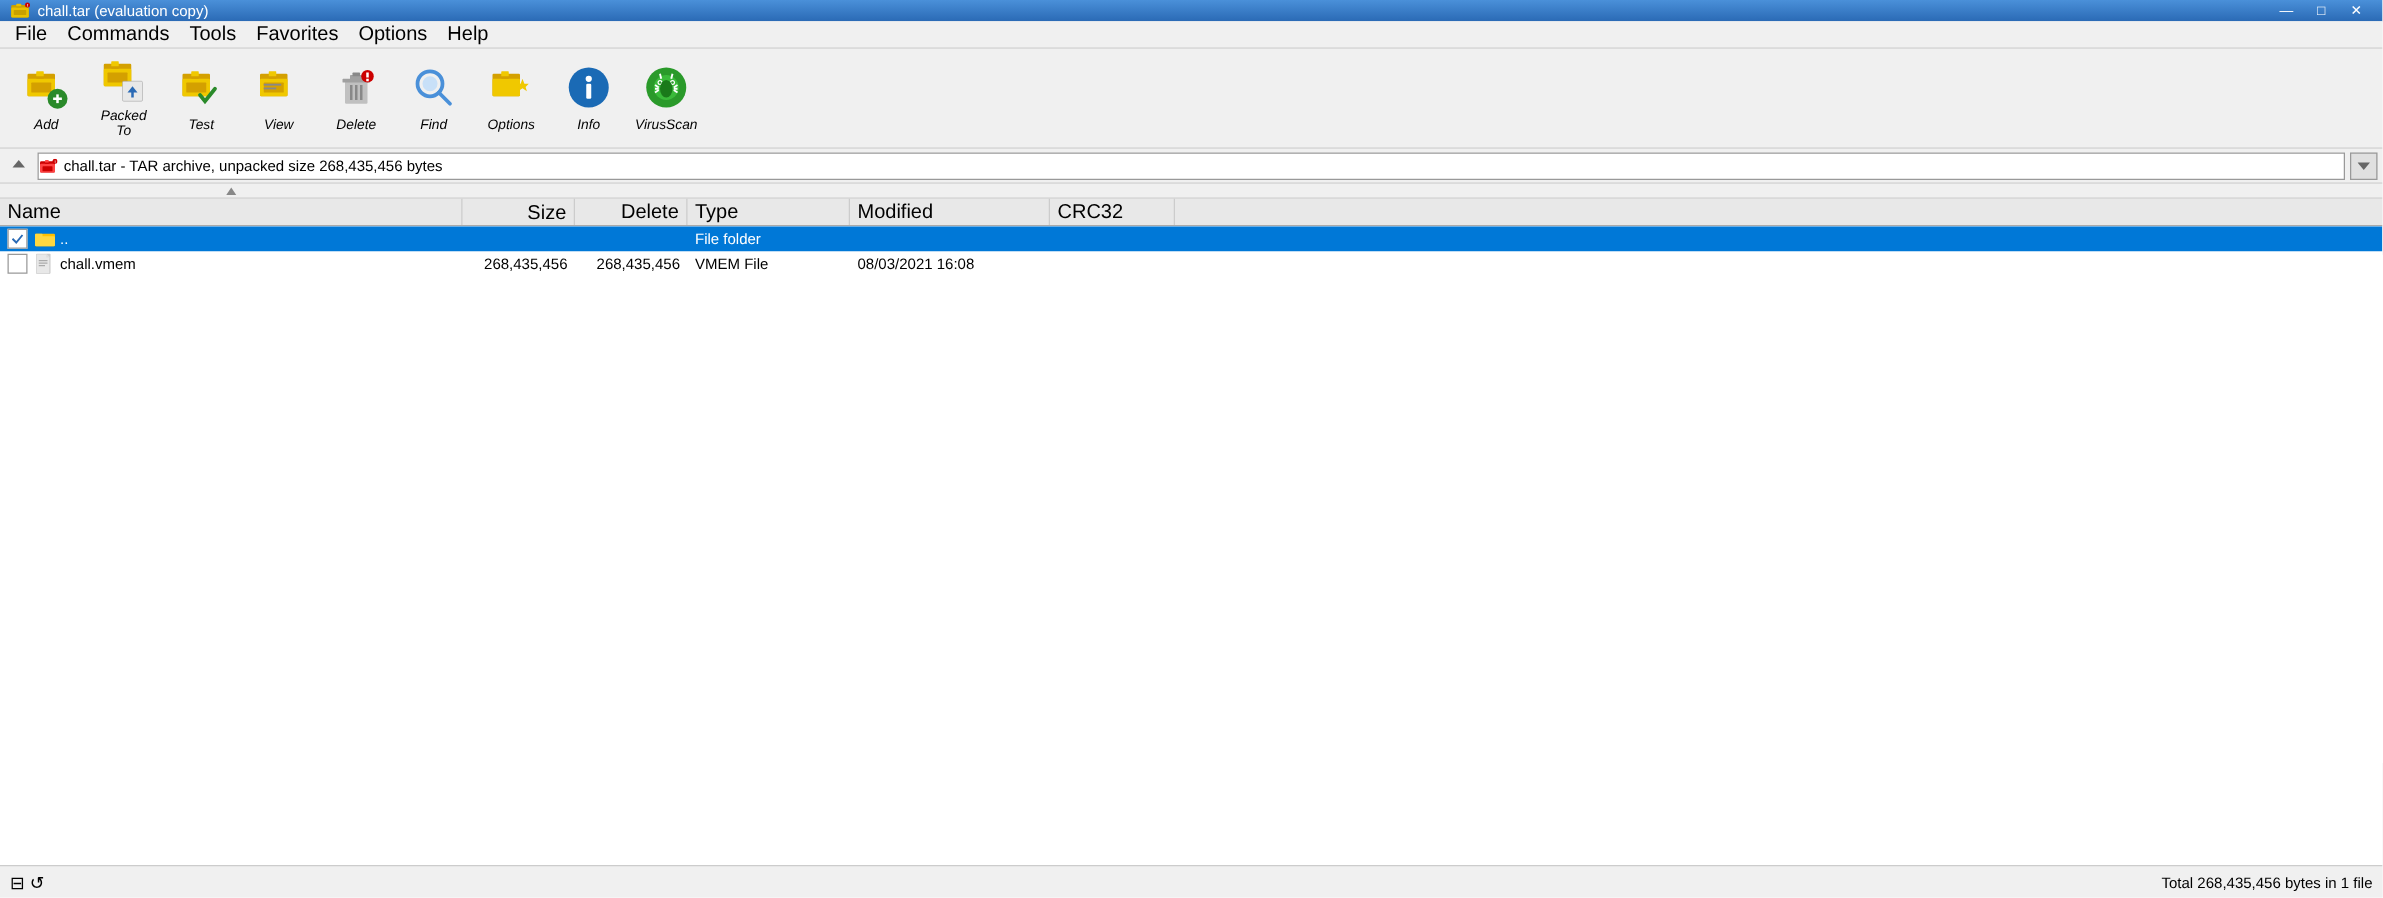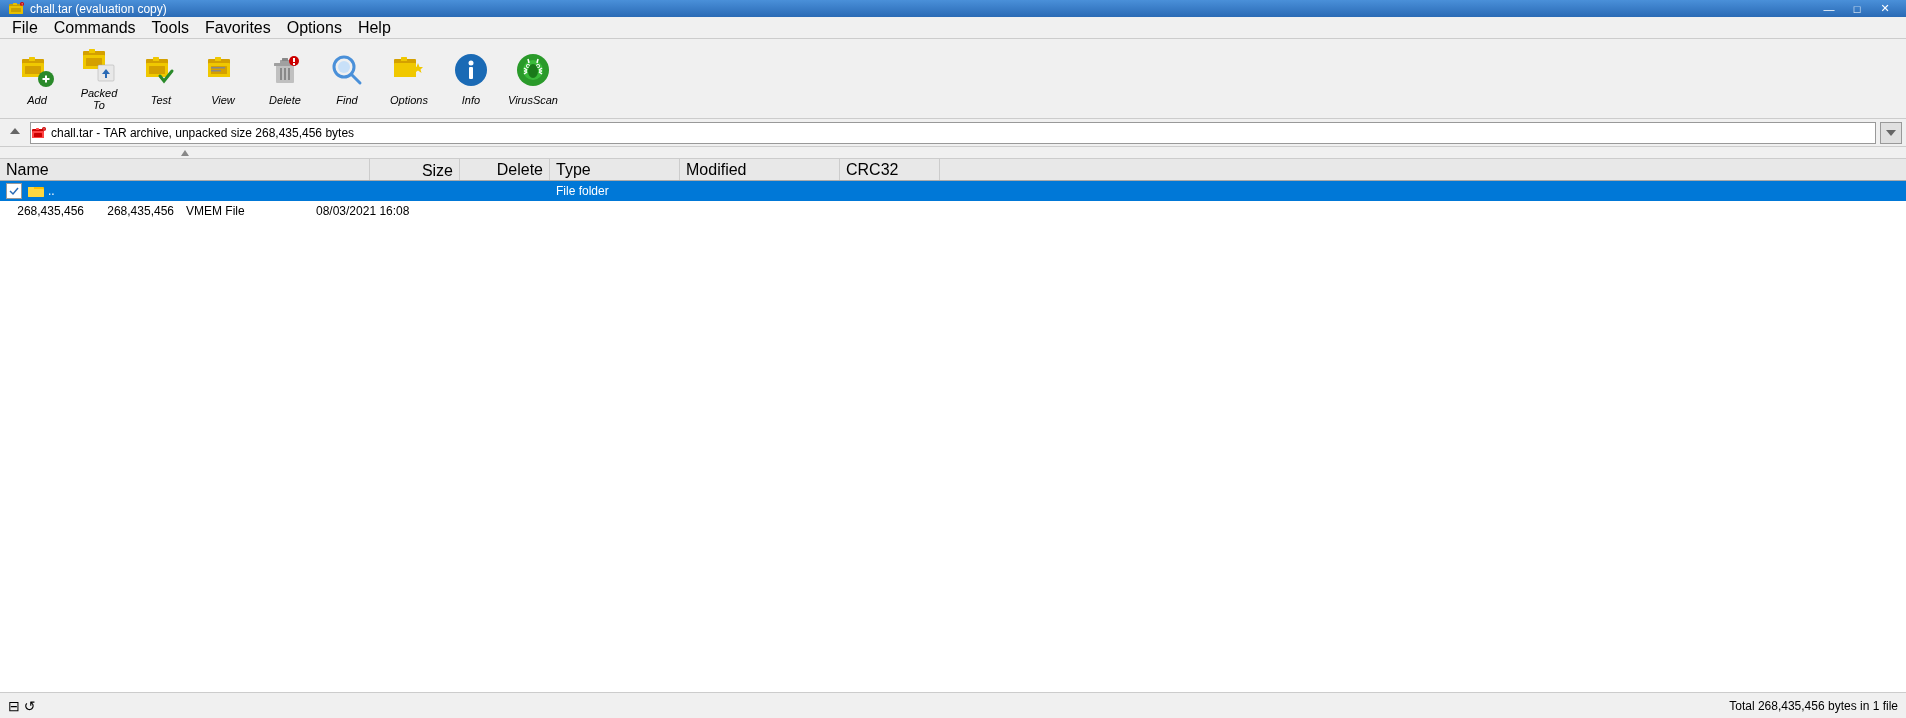--- a/index.html
+++ b/index.html
@@ -521,20 +521,34 @@
       <span>..</span>
     </div>
     <div class="file-cell cell-size"></div>
     <div class="file-cell cell-packed"></div>
     <div class="file-cell cell-type">File folder</div>
     <div class="file-cell cell-modified"></div>
     <div class="file-cell cell-crc32"></div>
   </div>
 
   <div class="file-row" id="row-vmem">
+    <div class="file-cell cell-name">
+      <div class="checkbox-area"></div>
+      <div class="file-icon">
+        <svg width="14" height="16" viewBox="0 0 14 16">
+          <rect x="0" y="0" width="11" height="16" fill="#e8e8e8" stroke="#aaa" stroke-width="0.5" rx="0.5"></rect>
+          <polygon points="8,0 11,3 11,0" fill="#ccc"></polygon>
+          <polygon points="8,0 8,3 11,3" fill="#ddd"></polygon>
+          <rect x="2" y="5" width="7" height="1" fill="#aaa"></rect>
+          <rect x="2" y="7" width="7" height="1" fill="#aaa"></rect>
+          <rect x="2" y="9" width="5" height="1" fill="#aaa"></rect>
+        </svg>
+      </div>
+      <span>chall.vmem</span>
+    </div>
     <div class="file-cell cell-size">268,435,456</div>
     <div class="file-cell cell-packed">268,435,456</div>
     <div class="file-cell cell-type">VMEM File</div>
     <div class="file-cell cell-modified">08/03/2021 16:08</div>
     <div class="file-cell cell-crc32"></div>
   </div>
 </div>
 
 <div class="status-bar">
   <div class="status-left">

